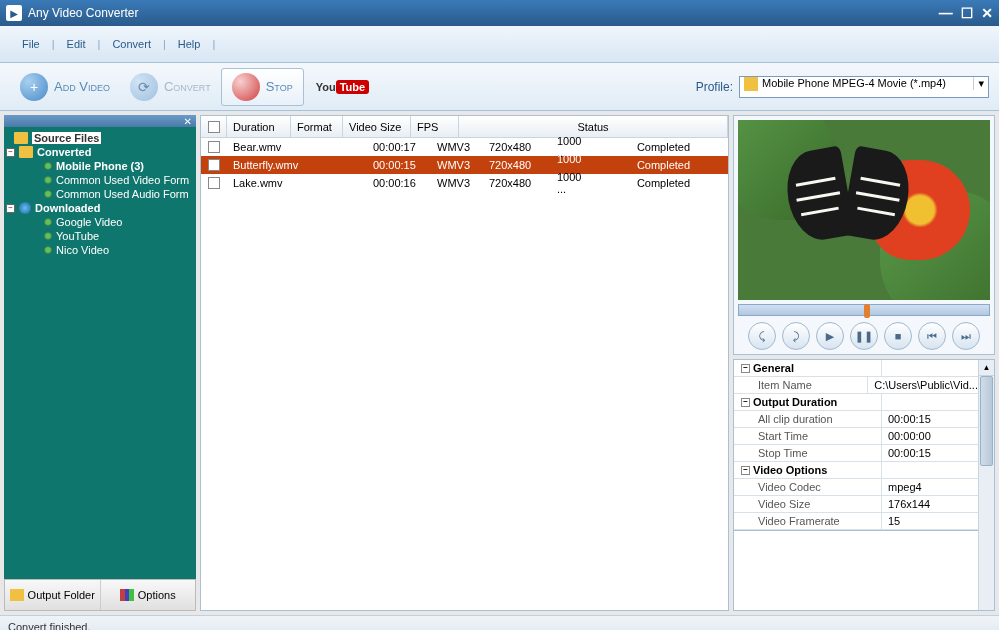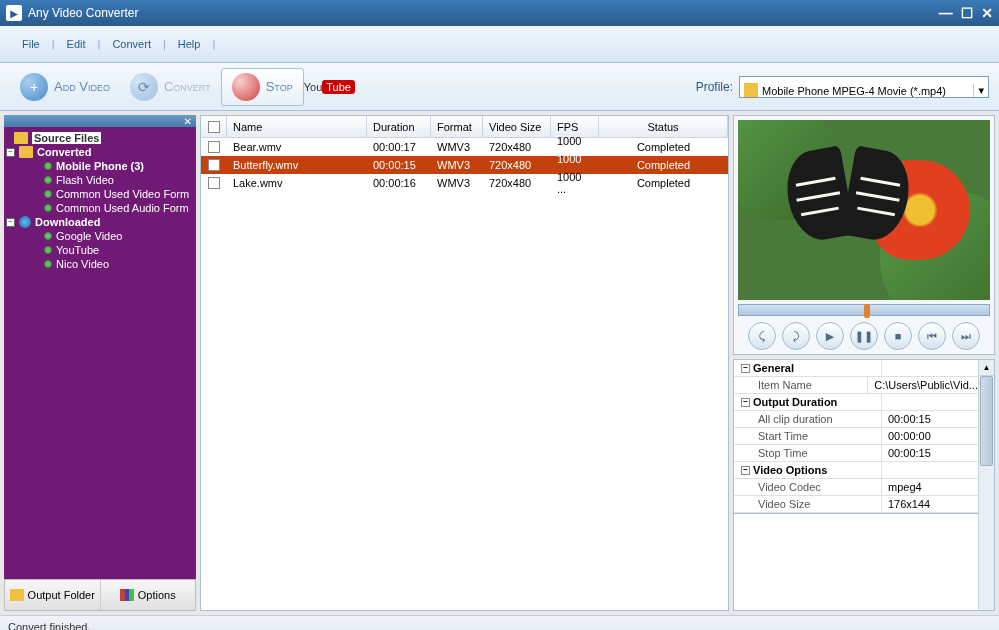--- a/index.html
+++ b/index.html
@@ -17,36 +17,36 @@
 
 .toolbar { height: 48px; background: linear-gradient(to bottom, #f4f8fc, #e0ecf6); display: flex; align-items: center; padding: 0 10px; border-bottom: 1px solid #a8c0d8; }
 .tool-btn { display: flex; align-items: center; gap: 6px; padding: 4px 10px; cursor: pointer; border-radius: 3px; }
 .tool-btn.boxed { border: 1px solid #a8c0d8; background: linear-gradient(to bottom, #fff, #e8f0f8); }
 .tool-icon { width: 28px; height: 28px; border-radius: 50%; display: flex; align-items: center; justify-content: center; font-size: 14px; }
 .tool-icon.add { background: radial-gradient(circle at 30% 30%, #a8d0f0, #4a8ac8); color: white; }
 .tool-icon.convert { background: radial-gradient(circle at 30% 30%, #d0e4f4, #a0c0e0); color: #6a8aaa; }
 .tool-icon.stop { background: radial-gradient(circle at 30% 30%, #f8d0d0, #d04040); }
 .tool-label { color: #5a8ab8; font-variant: small-caps; font-size: 13px; }
 .tool-label.disabled { color: #a8b8c8; }
-.yt-logo { font-weight: normal; }
+.yt-logo { margin-left: 12px; font-weight: bold; }
 .yt-you { color: #333; }
 .yt-tube { background: #c00; color: white; padding: 1px 4px; border-radius: 3px; }
 .profile-section { margin-left: auto; display: flex; align-items: center; gap: 6px; }
 .profile-label { color: #2a5a8a; font-size: 12px; }
-.profile-select { width: 250px; height: 22px; border: 1px solid #7a9ac0; background: white; display: flex; align-items: flex-end; padding: 0 4px; }
+.profile-select { width: 250px; height: 22px; border: 1px solid #7a9ac0; background: white; display: flex; align-items: flex-start; padding: 0 4px; }
 .profile-select-icon { width: 14px; height: 14px; background: #f0c040; margin-right: 4px; }
 .profile-select-text { flex: 1; }
 .profile-select-arrow { border-left: 1px solid #ccc; padding-left: 4px; }
 
 .main { display: flex; height: 504px; padding: 4px; gap: 4px; }
 
 .sidebar { width: 192px; display: flex; flex-direction: column; }
 .sidebar-header { height: 12px; background: linear-gradient(to bottom, #6a9ac8, #4a7aa8); display: flex; justify-content: flex-end; align-items: center; padding: 0 4px; }
 .sidebar-close { color: white; font-size: 10px; cursor: pointer; }
-.tree { flex: 1; background: #701a75; color: white; padding: 4px 2px; overflow: hidden; }
+.tree { flex: 1; background: #0f766e; color: white; padding: 4px 2px; overflow: hidden; }
 .tree-item { display: flex; align-items: center; padding: 1px 0; gap: 4px; cursor: pointer; white-space: nowrap; }
 .tree-expand { width: 9px; height: 9px; background: white; border: 1px solid #666; display: flex; align-items: center; justify-content: center; color: #333; font-size: 8px; line-height: 1; }
 .tree-bullet { width: 8px; height: 8px; background: #60c060; border-radius: 50%; border: 1px solid #408040; }
 .tree-folder { width: 14px; height: 12px; background: #f0c040; border-radius: 1px; }
 .tree-globe { width: 12px; height: 12px; background: radial-gradient(circle, #60c0f0, #2060a0); border-radius: 50%; }
 .tree-label { overflow: hidden; text-overflow: clip; }
 .tree-label.bold { font-weight: bold; }
 .tree-label.selected { background: white; color: #333; padding: 0 2px; }
 .tree-indent1 { padding-left: 8px; }
 .tree-indent2 { padding-left: 38px; }
@@ -172,24 +172,20 @@
         <div class="tree-expand">−</div>
         <div class="tree-folder"></div>
         <span class="tree-label bold">Converted</span>
       </div>
       <div class="tree-item tree-indent2">
         <div class="tree-bullet"></div>
         <span class="tree-label bold">Mobile Phone (3)</span>
       </div>
       <div class="tree-item tree-indent2">
         <div class="tree-bullet"></div>
-        <span class="tree-label">Flash Video</span>
-      </div>
-      <div class="tree-item tree-indent2">
-        <div class="tree-bullet"></div>
         <span class="tree-label">Common Used Video Form</span>
       </div>
       <div class="tree-item tree-indent2">
         <div class="tree-bullet"></div>
         <span class="tree-label">Common Used Audio Form</span>
       </div>
       <div class="tree-item">
         <div class="tree-expand">−</div>
         <div class="tree-globe"></div>
         <span class="tree-label bold">Downloaded</span>
@@ -217,21 +213,20 @@
         <span>Options</span>
       </div>
     </div>
   </div>
 
   <div class="filelist">
     <div class="fl-header">
       <div class="fl-col check">
           <div class="fl-chk"></div>
         </div>
-      <div class="fl-col name">Name</div>
       <div class="fl-col duration">Duration</div>
       <div class="fl-col format">Format</div>
       <div class="fl-col vsize">Video Size</div>
       <div class="fl-col fps">FPS</div>
       <div class="fl-col status">Status</div>
     </div>
     <div class="fl-body" id="fl-body">
         <div class="fl-row">
           <div class="fl-cell check">
             <div class="fl-chk"></div>
@@ -340,20 +335,24 @@
             <div class="prop-val"></div>
           </div>
         <div class="prop-row">
             <div class="prop-key indent">Video Codec</div>
             <div class="prop-val">mpeg4</div>
           </div>
         <div class="prop-row">
             <div class="prop-key indent">Video Size</div>
             <div class="prop-val">176x144</div>
           </div>
+        <div class="prop-row">
+            <div class="prop-key indent">Video Framerate</div>
+            <div class="prop-val">15</div>
+          </div>
         <div class="props-desc"></div>
       </div>
       <div class="props-scroll">
         <div class="props-scroll-up">▲</div>
         <div class="props-scroll-thumb"></div>
       </div>
     </div>
   </div>
 </div>
 

